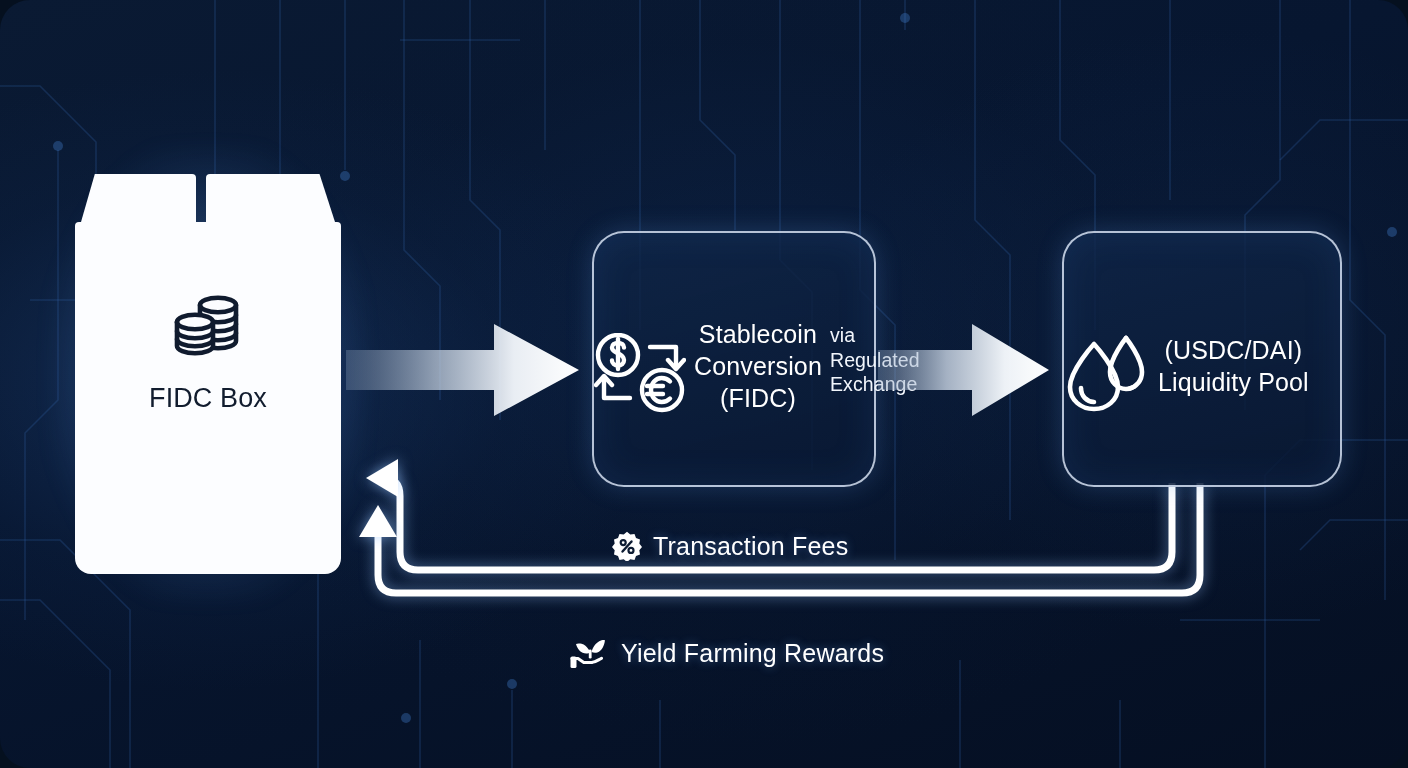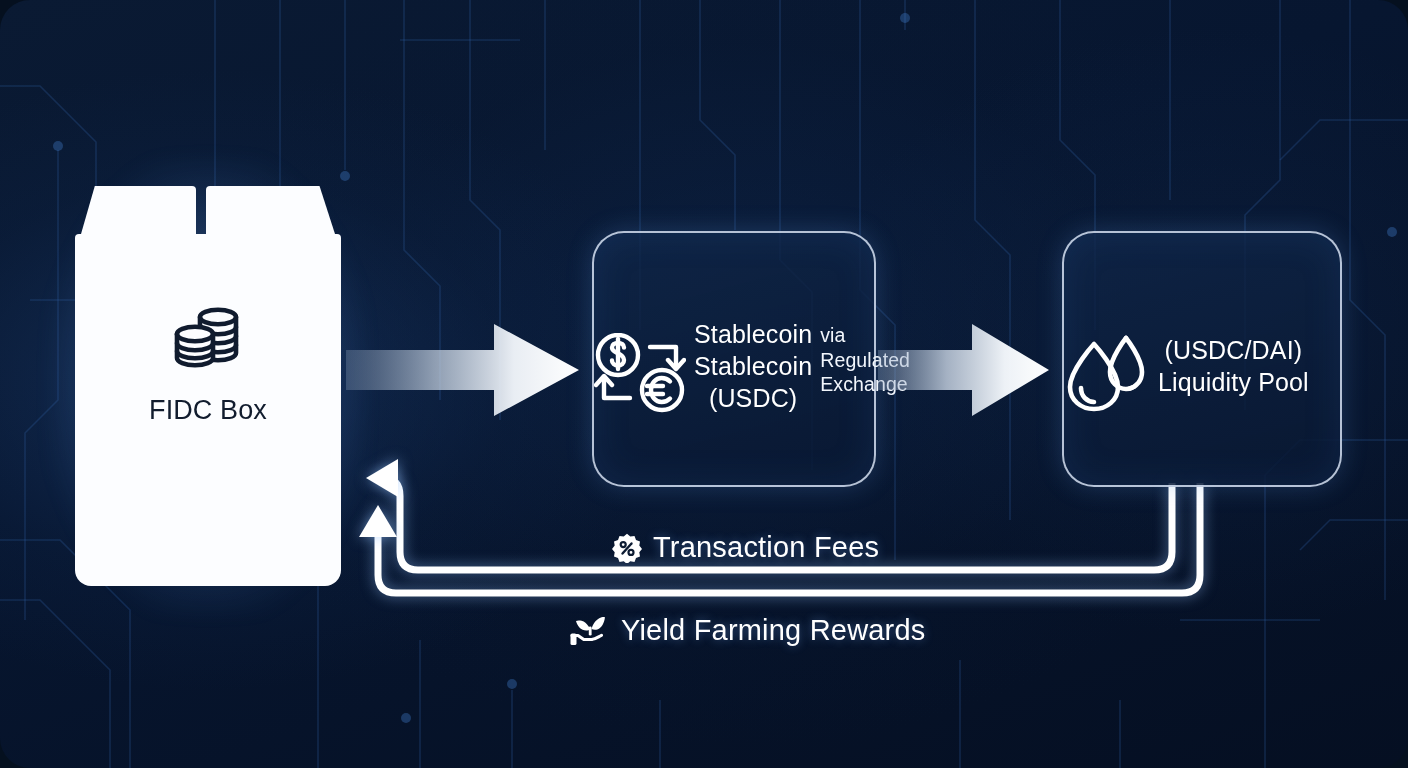--- a/index.html
+++ b/index.html
@@ -59,21 +59,21 @@
   
   .fwd-arrow {
     position: absolute;
     pointer-events: none;
   }
 
   
   .fidc-box {
     position: absolute;
     left: 72px;
-    top: 176px;
+    top: 164px;
     width: 272px;
     height: 420px;
   }
   .fidc-glow {
     position: absolute;
     left: -22px; top: -18px;
     width: 316px; height: 456px;
     border-radius: 28px;
     background: radial-gradient(ellipse at 50% 50%, rgba(150,200,255,0.30) 0%, rgba(90,150,230,0.12) 55%, rgba(0,0,0,0) 76%);
     filter: blur(9px);
@@ -151,27 +151,27 @@
     letter-spacing: .1px;
   }
 
   
   .loop-label {
     position: absolute;
     display: flex;
     align-items: center;
     gap: 11px;
     color: #ffffff;
-    font-size: 29px;
+    font-size: 25px;
     letter-spacing: .2px;
     white-space: nowrap;
     text-shadow: 0 0 10px rgba(120,175,255,0.45);
   }
   #label-fees { left: 612px; top: 531px; }
-  #label-yield { left: 570px; top: 613px; text-align: center; }
+  #label-yield { left: 570px; top: 636px; text-align: center; }
   .loop-label .ico { display: flex; align-items: center; }
 </style>
 </head>
 <body>
 
 <div id="stage">
 
   <svg class="circuit" viewBox="0 0 1408 768">
     <path d="M215 -10 L215 290 L248 323 L248 520"></path>
     <path d="M280 -10 L280 240 L318 278 L318 768"></path>
@@ -276,21 +276,21 @@
           <path d="M53 61 L69 61"></path>
           <path d="M56 14 L82 14 L82 34"></path>
           <path d="M74 27 L82 36 L90 27"></path>
           <path d="M36 65 L10 65 L10 45"></path>
           <path d="M18 52 L10 43 L2 52"></path>
         </g>
       </svg>
     </div>
     <div class="card-title">
       <div>Stablecoin</div>
-      <div>Stablecoin (USDC)</div>
+      <div>Conversion (FIDC)</div>
     </div>
     <div class="card-sub">via Regulated Exchange</div>
   </div>
 
   <svg class="fwd-arrow" style="left:878px; top:322px; width:172px; height:96px;" viewBox="0 0 172 96">
     <defs>
       <linearGradient id="gradB" x1="0" y1="0" x2="1" y2="0">
         <stop offset="0%" stop-color="#93a7c2" stop-opacity="0.32"></stop>
         <stop offset="40%" stop-color="#cbd7e6" stop-opacity="0.80"></stop>
         <stop offset="74%" stop-color="#f4f8fc" stop-opacity="0.97"></stop>

